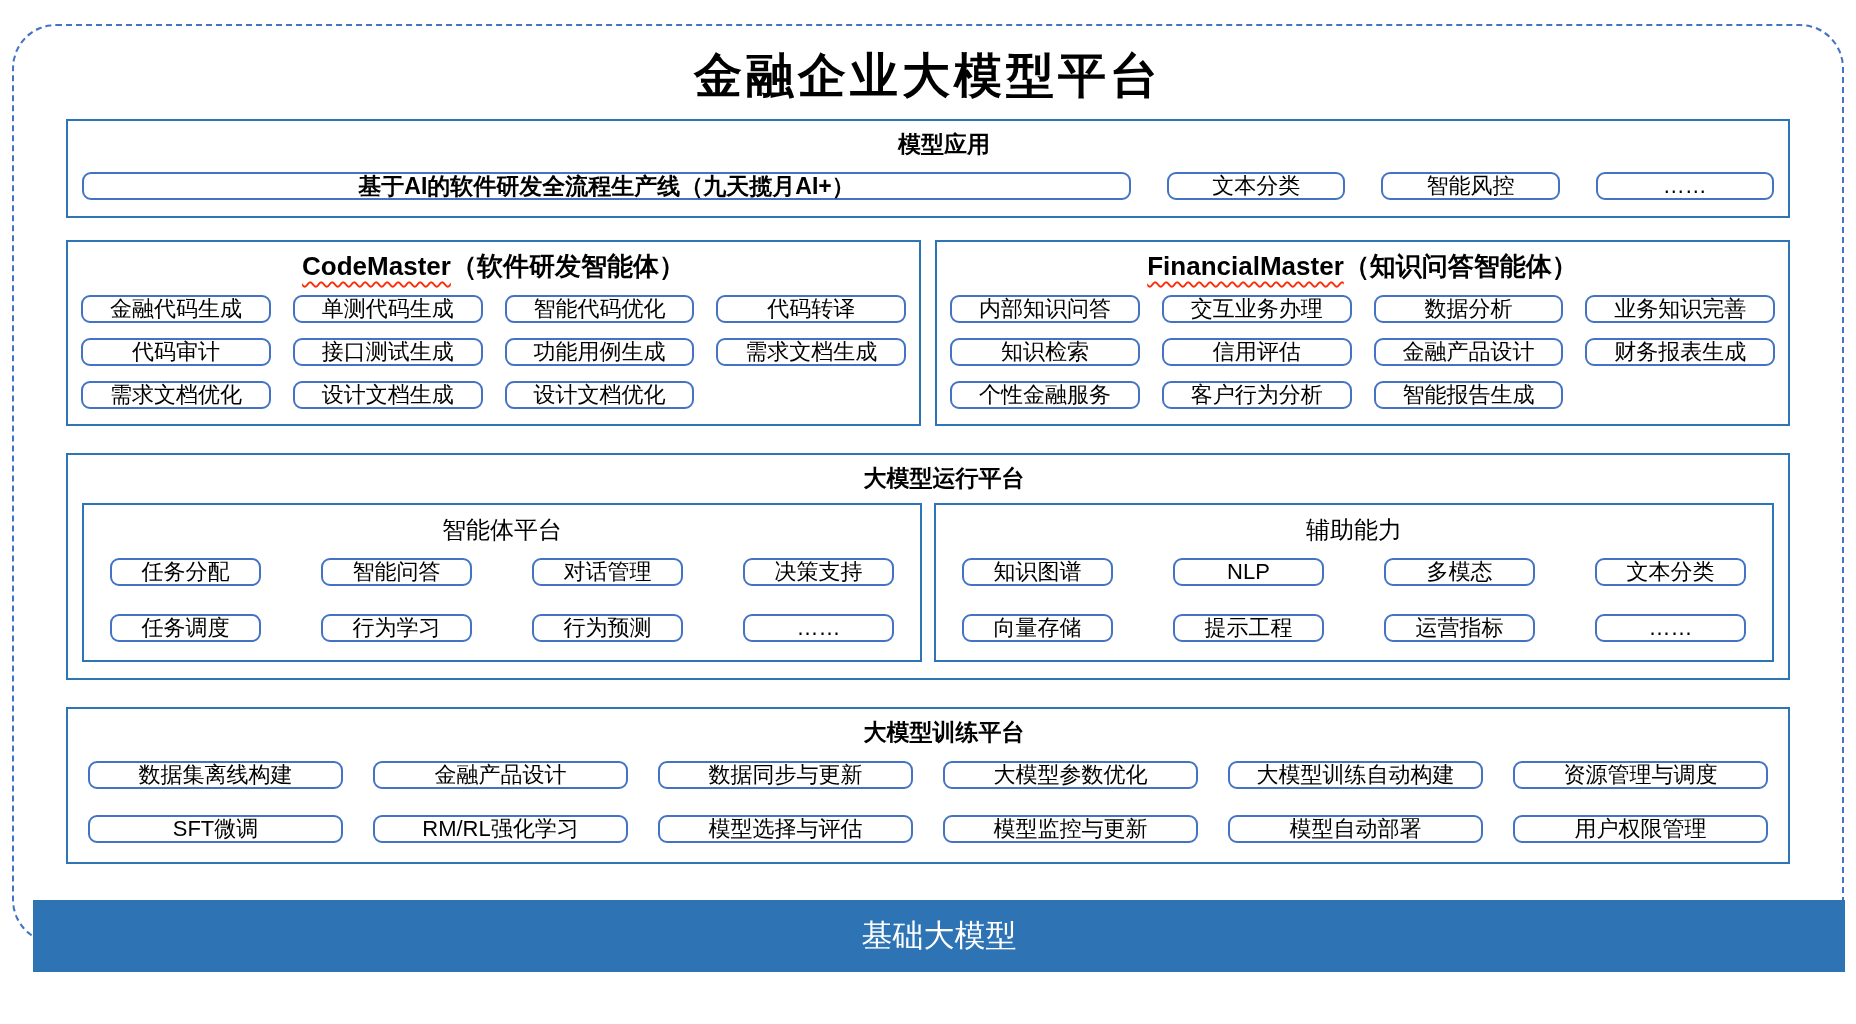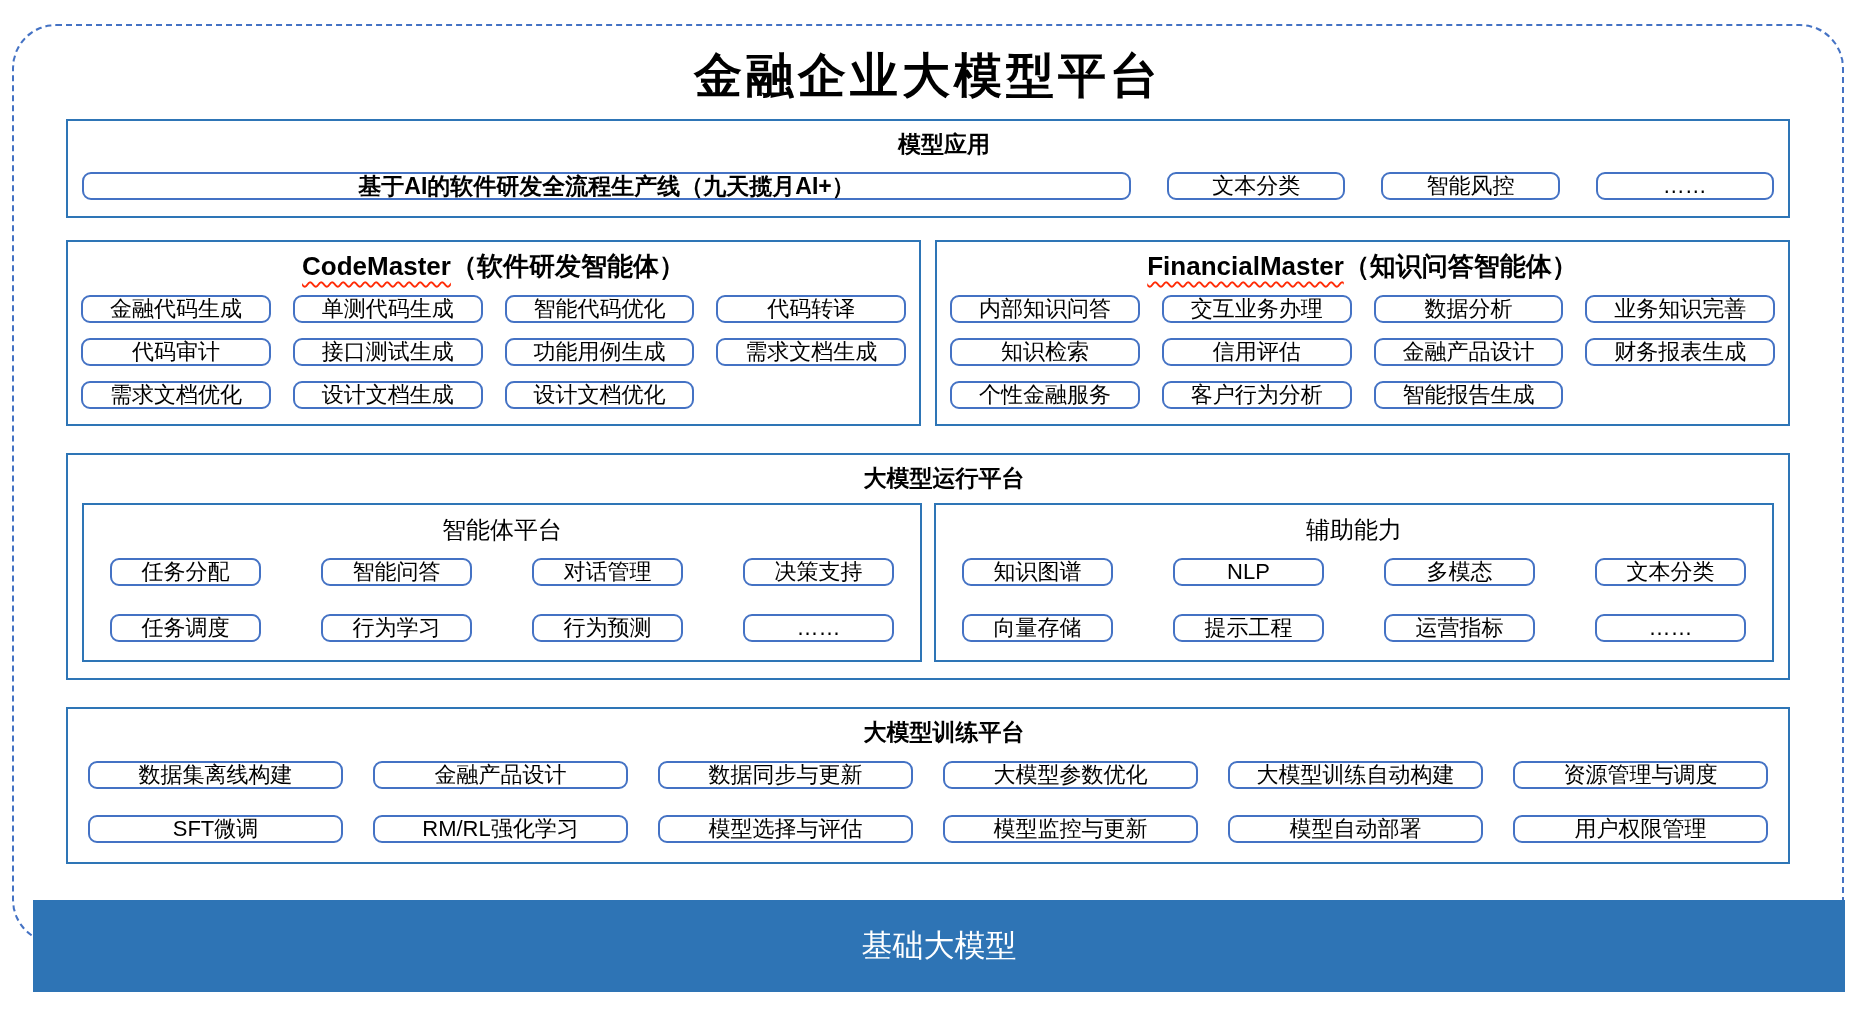--- a/index.html
+++ b/index.html
@@ -53,21 +53,21 @@
   .grid4-wide{
     display:grid;grid-template-columns:repeat(4,1fr);gap:28px 60px;padding:0 26px 18px 26px;
   }
   
   .sec-training{margin-top:27px;}
   .grid6{
     display:grid;grid-template-columns:repeat(6,1fr);gap:26px 30px;padding:13px 20px 19px 20px;
   }
   
   .base-bar{
-    position:absolute;left:33px;top:900px;width:1812px;height:92px;background:#2E74B5;
+    position:absolute;left:33px;top:900px;width:1812px;height:72px;background:#2E74B5;
     display:flex;align-items:center;justify-content:center;color:#fff;font-size:31px;
   }
 </style>
 </head>
 <body>
 
 <div class="frame">
 
   <div class="title">金融企业大模型平台</div>
 

